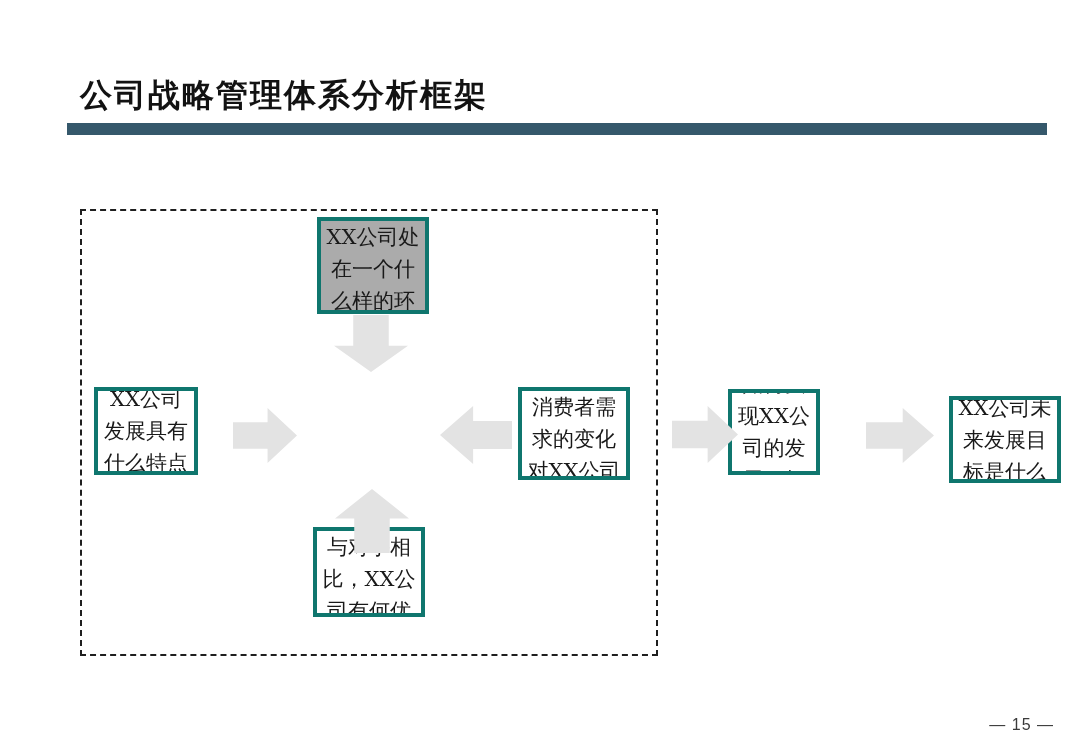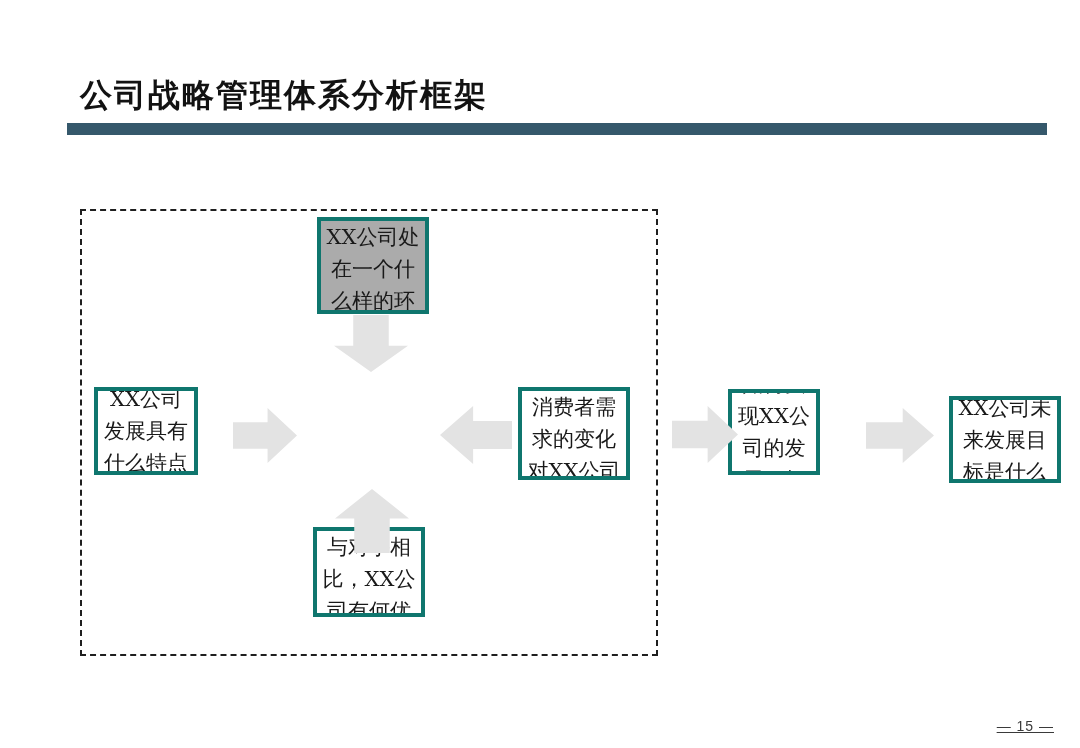--- a/index.html
+++ b/index.html
@@ -84,25 +84,24 @@
   .arrow-cons-to-pos     { left: 428px; top: 394px; width: 72px; height: 58px; }
   .arrow-comp-to-pos     { left: 323px; top: 477px; width: 74px; height: 64px; }
   .arrow-frame-to-achieve{ left: 660px; top: 394px; width: 66px; height: 57px; }
   .arrow-achieve-to-future{ left: 854px; top: 396px; width: 68px; height: 55px; }
 
   .page-number {
     position: absolute;
     right: 32px;
     bottom: 20px;
     font-family: "Liberation Sans", "DejaVu Sans", sans-serif;
-    font-size: 14px;
+    font-size: 16px;
     color: #3a3a3a;
     letter-spacing: 1px;
     white-space: nowrap;
-    text-decoration: underline;
   }
 </style>
 </head>
 <body>
 
 <div class="slide">
 
   <h1 class="slide-title">公司战略管理体系分析框架</h1>
 
   <div class="title-rule"></div>

